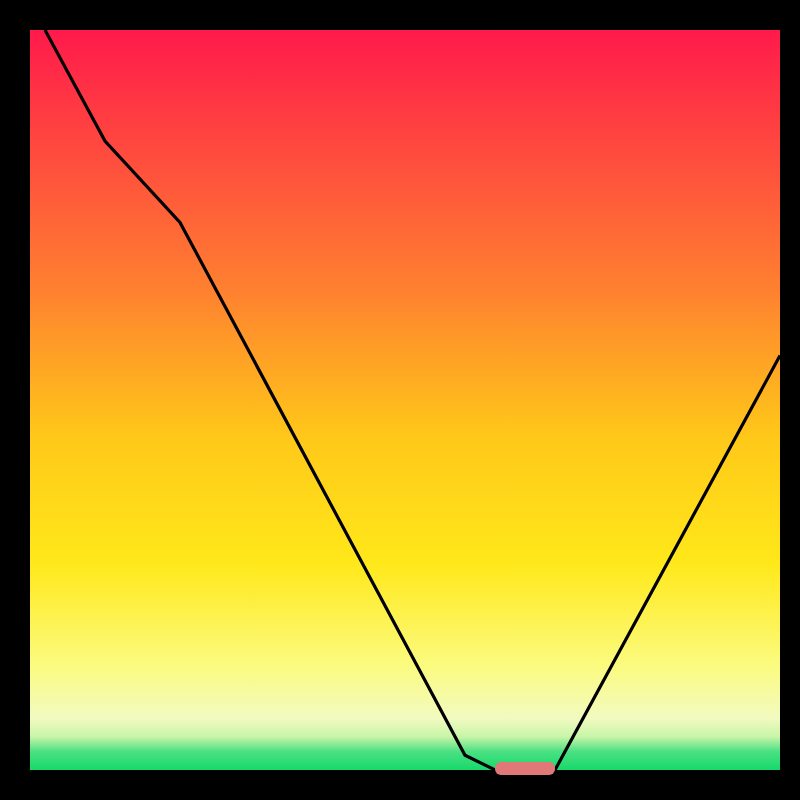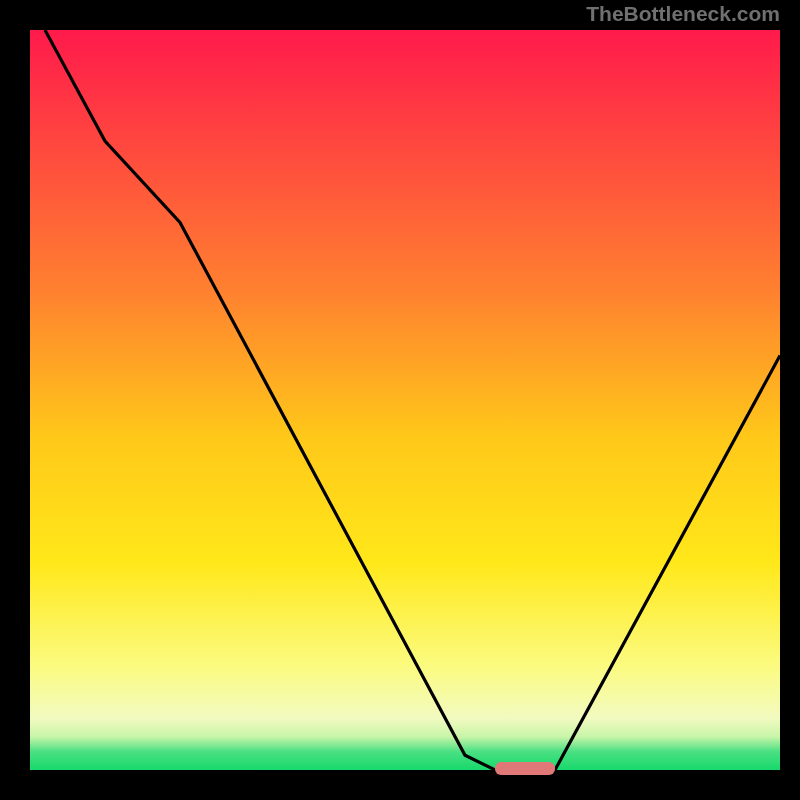--- a/index.html
+++ b/index.html
@@ -29,21 +29,20 @@
   svg {
     position: absolute;
     top: 0;
     left: 0;
   }
 </style>
 </head>
 <body>
 
 <div class="container">
-  <div class="attribution">TheBottleneck.com</div>
   <svg id="chart-svg" width="800" height="800">
     <defs>
       <linearGradient id="bg-grad" x1="0" y1="0" x2="0" y2="1">
           <stop offset="0%" stop-color="#ff1a4b"></stop>
           <stop offset="35%" stop-color="#ff8030"></stop>
           <stop offset="55.00000000000001%" stop-color="#ffc819"></stop>
           <stop offset="72%" stop-color="#ffe81a"></stop>
           <stop offset="86%" stop-color="#fbfb80"></stop>
           <stop offset="93%" stop-color="#f2fac0"></stop>
           <stop offset="95.5%" stop-color="#c8f5a8"></stop>

